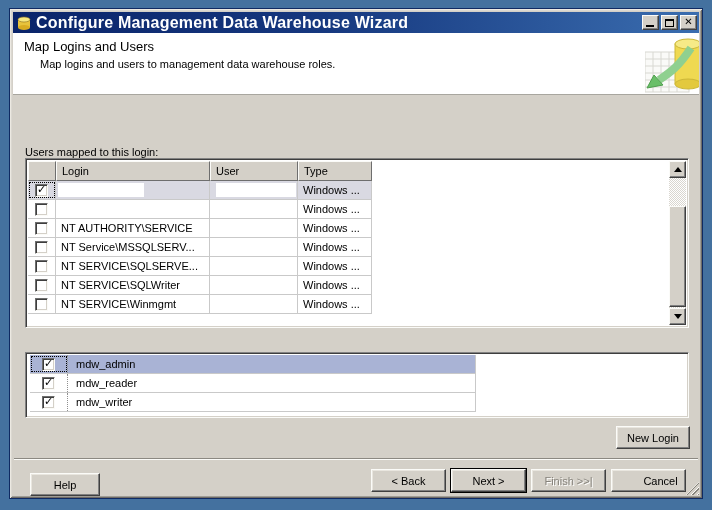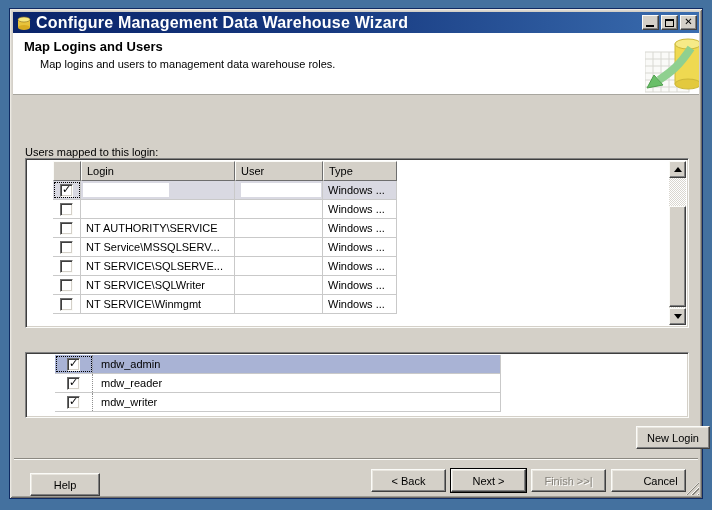--- a/index.html
+++ b/index.html
@@ -27,34 +27,34 @@
     border-color:#fbfbf8 #404040 #404040 #fbfbf8; box-shadow: inset -1px -1px 0 #808080;
     margin-left:2px; display:flex; align-items:center; justify-content:center; position:relative; }
   .glyph-min { position:absolute; left:3px; bottom:2px; width:8px; height:2px; background:#000; }
   .glyph-max { width:9px; height:8px; border:1px solid #000; border-top:2px solid #000; }
   .glyph-close { font-family:"DejaVu Sans", sans-serif; font-size:10px; font-weight:bold; line-height:1; margin-top:-1px; }
   
   .header-band {
     position:absolute; left:3px; top:24px; right:3px; height:62px; background:#fff;
     border-bottom:1px solid #a8a69f; overflow:hidden;
   }
-  .hb-title { position:absolute; left:11px; top:6px; font-size:13px; font-weight:bold; }
+  .hb-title { position:absolute; left:11px; top:6px; font-size:13px; font-weight:normal; }
   .hb-sub   { position:absolute; left:27px; top:25px; }
   .hb-icon  { position:absolute; right:0; top:1px; width:54px; height:60px; }
   
   .description { position:absolute; left:15px; top:96px; width:658px; line-height:15px; }
   .lbl-users { position:absolute; left:15px; top:137px; }
   .lbl-roles { position:absolute; left:15px; top:330px; }
   
   .sunken {
     background:#fff; border:1px solid; border-color:#828282 #fbfbf8 #fbfbf8 #828282;
     box-shadow: inset 1px 1px 0 #3e3e3e, inset -1px -1px 0 #d4d0c8;
   }
   .users-panel { position:absolute; left:15px; top:149px; width:664px; height:170px; }
-  .panel-inner { position:absolute; left:2px; top:2px; right:2px; bottom:2px; background:#fff; overflow:hidden;margin-left:25px; }
+  .panel-inner { position:absolute; left:2px; top:2px; right:2px; bottom:2px; background:#fff; overflow:hidden; }
   
   .grid-header { display:flex; height:20px; }
   .hcell { background:#d4d0c8; border:1px solid; border-color:#fbfbf8 #6e6e6e #6e6e6e #fbfbf8;
     padding:3px 0 0 5px; overflow:hidden; white-space:nowrap; }
   .hc-cb{width:28px;} .hc-login{width:154px;} .hc-user{width:88px;} .hc-type{width:74px;}
   .grid-row { display:flex; width:344px; height:19px; border-bottom:1px solid #c9c9c9; background:#fff; }
   .grid-row.sel { background:#d9d9e2; }
   .cell { position:relative; height:100%; border-right:1px solid #c9c9c9; overflow:hidden; white-space:nowrap; }
   .cell.cb { width:28px; display:flex; align-items:center; justify-content:center; }
   .cell.login { width:154px; padding:3px 0 0 5px; }
@@ -87,21 +87,21 @@
     border-bottom:1px solid #c9c9c9; border-right:1px solid #c9c9c9; background:#fff; }
   .role-row.sel { background:#a9b3d5; }
   .role-cb { width:38px; height:100%; border-right:1px dotted #8f8f8f;
     display:flex; align-items:center; justify-content:center; }
   .role-name { padding:3px 0 0 8px; white-space:nowrap; }
   
   .btn { position:absolute; height:23px; background:#d4d0c8; border:1px solid;
     border-color:#fbfbf8 #404040 #404040 #fbfbf8;
     box-shadow: inset -1px -1px 0 #808080, inset 1px 1px 0 #e9e6df;
     display:flex; align-items:center; justify-content:center; font-size:11px; }
-  .new-login-btn { left:626px; top:417px; width:74px; }
+  .new-login-btn { left:606px; top:417px; width:74px; }
   .help-btn   { left:20px;  top:464px; width:70px; }
   .back-btn   { left:361px; top:460px; width:75px; }
   .next-btn   { left:441px; top:460px; width:75px; outline:1px solid #000; }
   .finish-btn { left:521px; top:460px; width:75px; color:#86837c; text-shadow:1px 1px 0 #fff; }
   .cancel-btn { left:601px; top:460px; width:75px;padding-left:24px; }
   .divider { position:absolute; left:4px; right:4px; top:449px; height:0;
     border-top:1px solid #8c8982; box-shadow:0 1px 0 #fbfbf8; }
   .resize-grip { position:absolute; right:3px; bottom:3px; width:13px; height:13px;
     background:repeating-linear-gradient(315deg, #87847c 0 1px, #fbfbf8 1px 2px, transparent 2px 4px);
     clip-path:polygon(100% 0, 100% 100%, 0 100%); }

